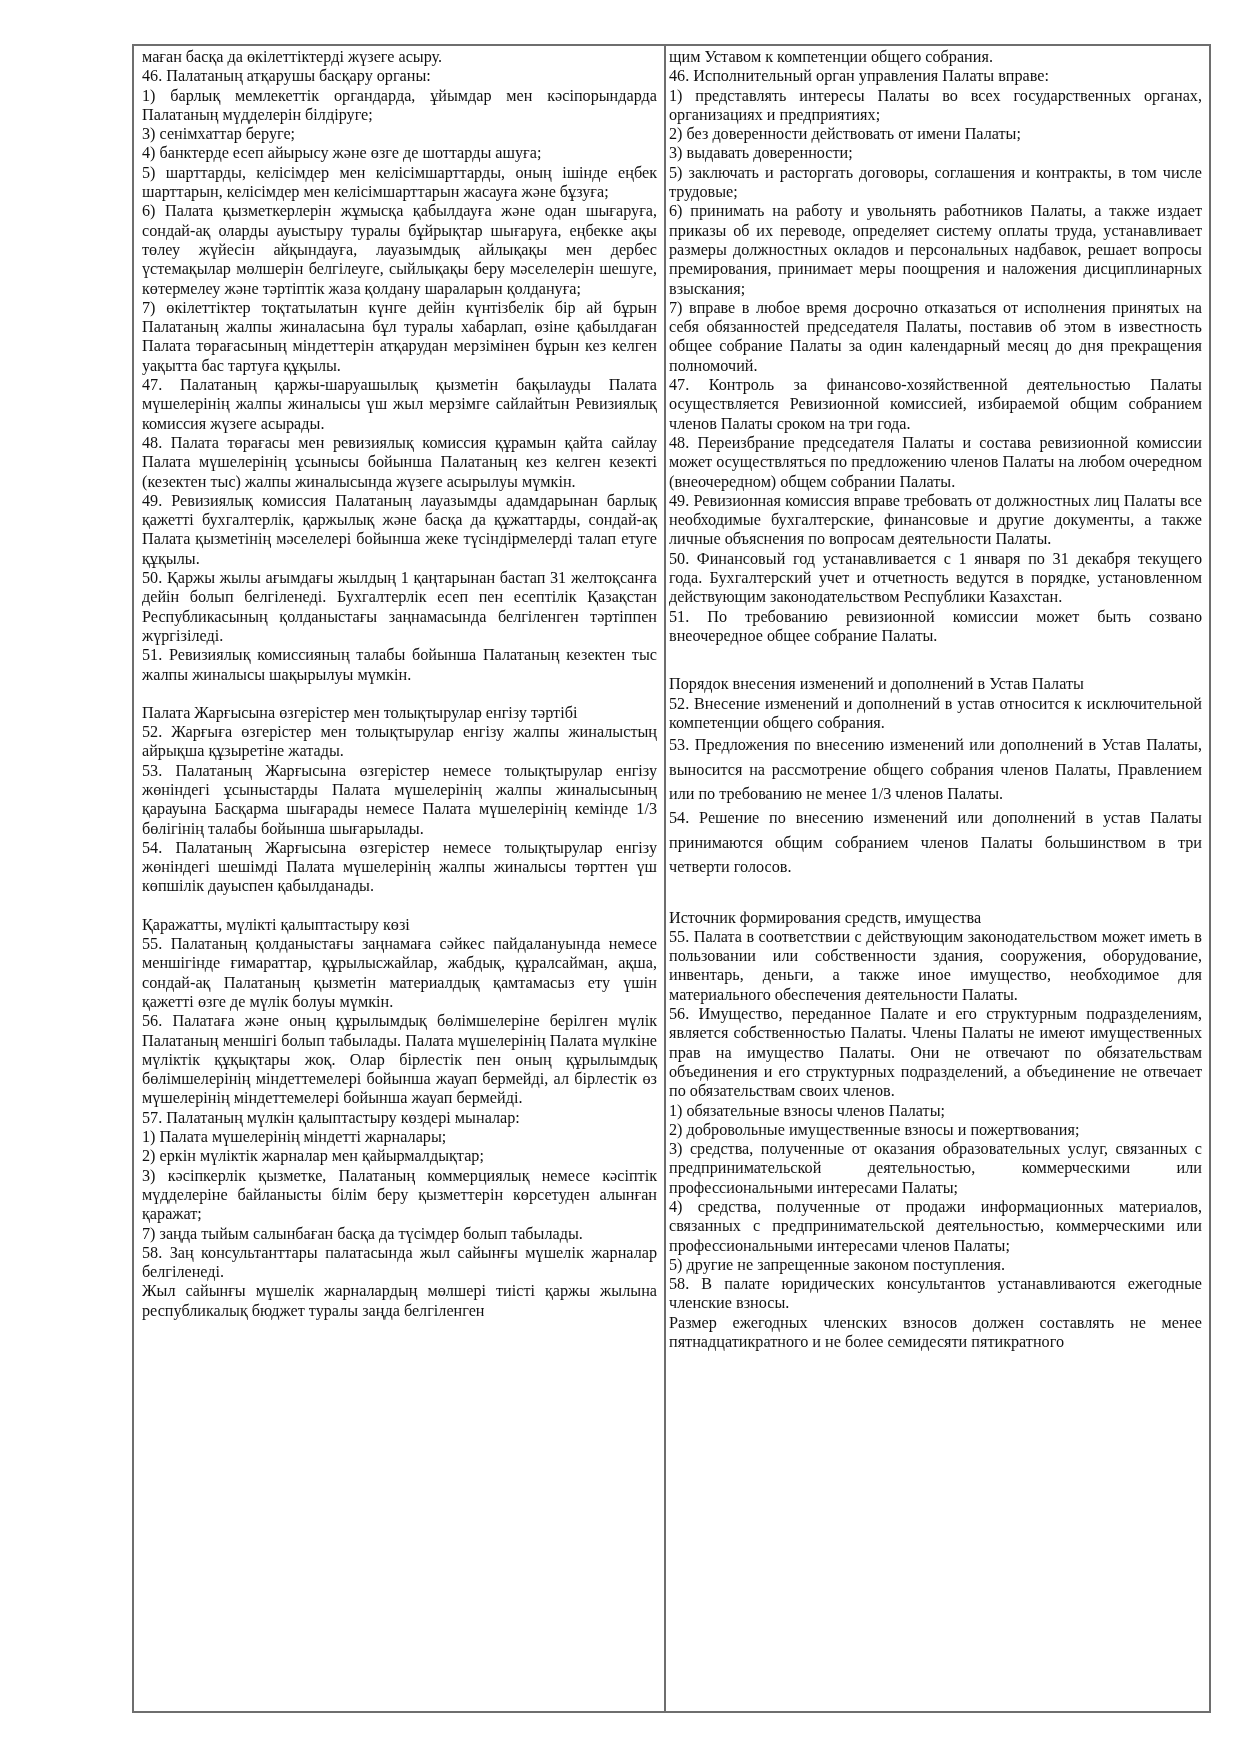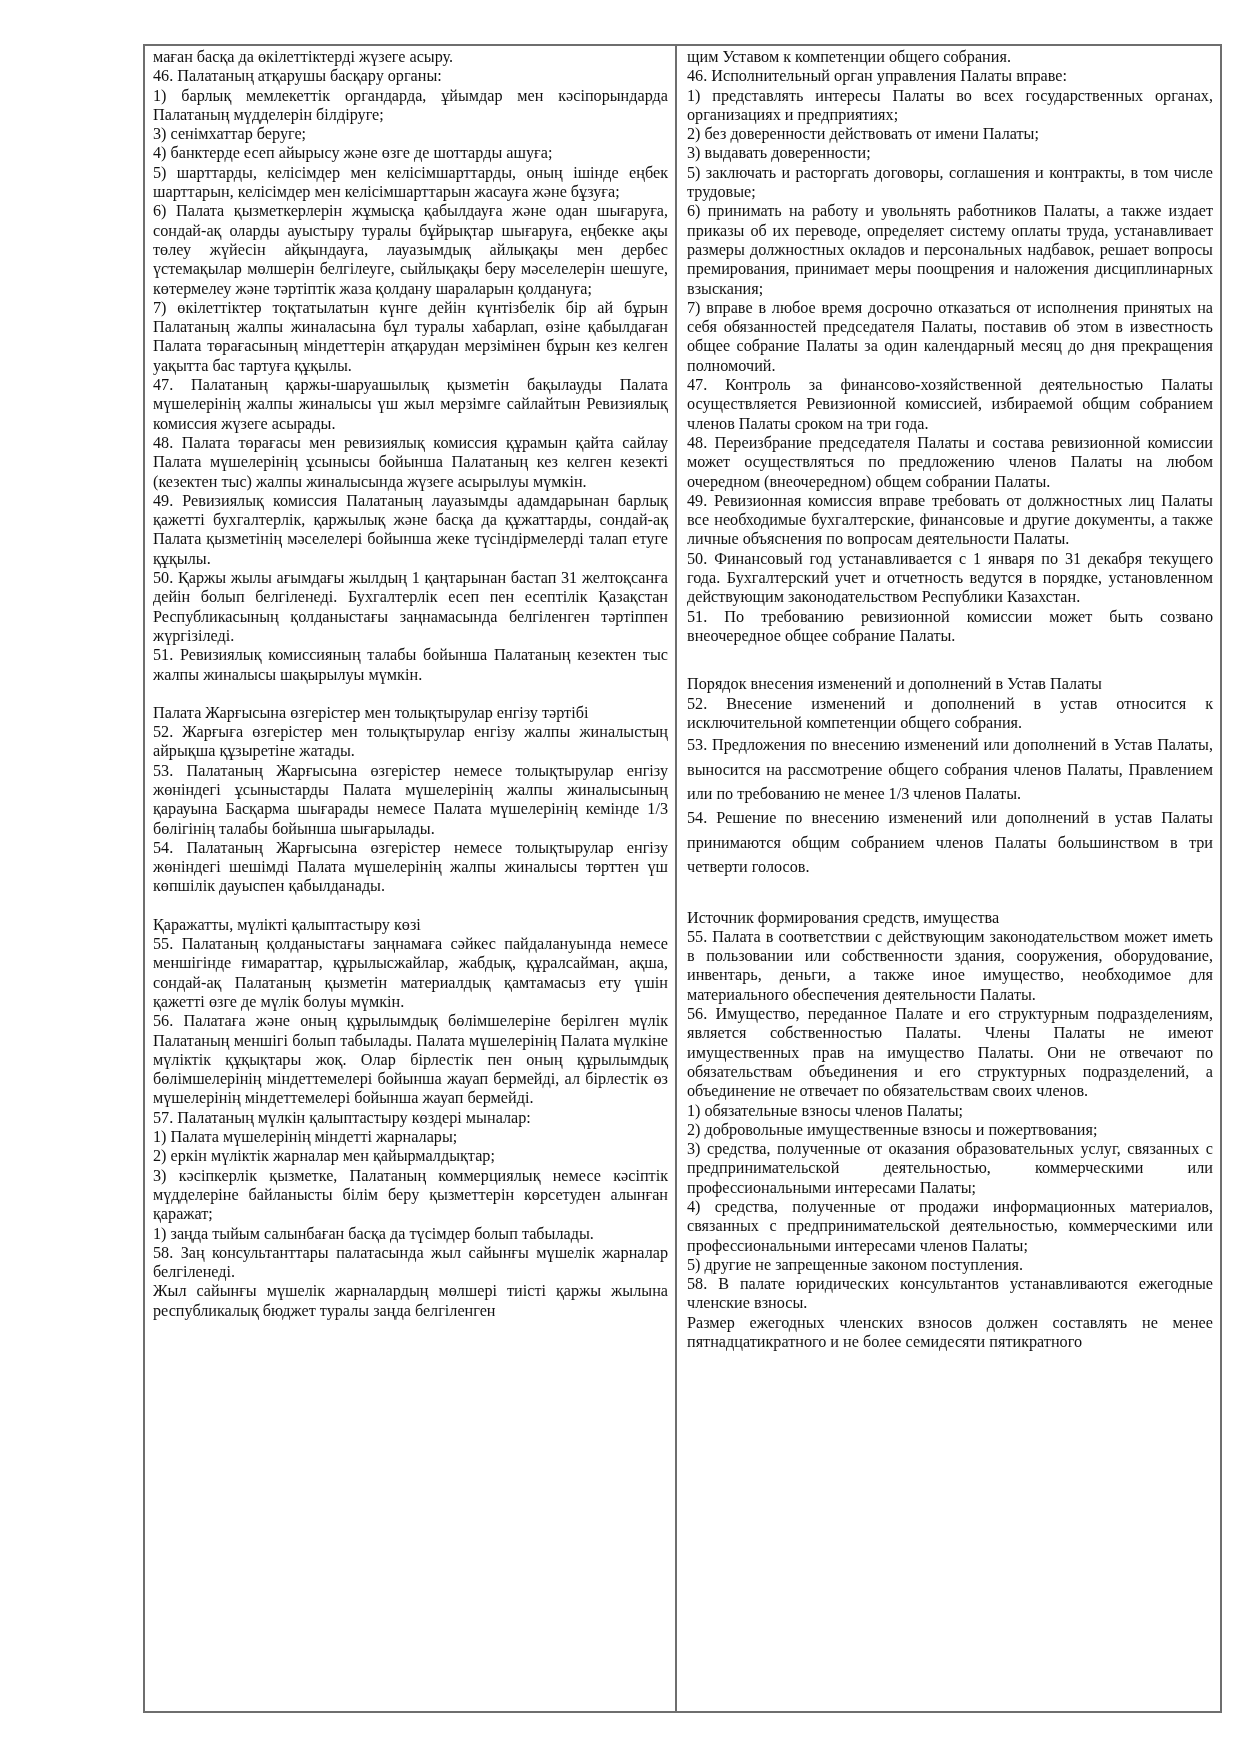--- a/index.html
+++ b/index.html
@@ -1,25 +1,25 @@
 <!DOCTYPE html>
 <html><head>
 <meta charset="utf-8">
 <style>
   html, body { margin: 0; padding: 0; background: #ffffff; }
   body { width: 1240px; height: 1754px; position: relative; overflow: hidden;
          font-family: "Liberation Serif", "DejaVu Serif", serif; color: #111111; }
   .page-table {
-    position: absolute; left: 143px; top: 44px; width: 1079px; height: 1669px;
+    position: absolute; left: 132px; top: 44px; width: 1079px; height: 1669px;
     border: 2px solid #6e6e6e; box-sizing: border-box;
     display: flex; overflow: hidden;
   }
   .col { box-sizing: border-box; padding: 2px 7px 0 8px; overflow: hidden; }
   .col-left { width: 532px; border-right: 2px solid #6e6e6e; }
-  .col-right { flex: 1; padding-left: 10px; }
+  .col-right { flex: 1; padding-left: 3px; }
   .para { font-size: 16.2px; line-height: 19.3px; margin: 0; text-align: justify;
           hyphens: manual; }
   .para.heading { font-weight: normal; }
   .gap { height: 19px; }
   .gap-lg { height: 29px; }
   .spaced { line-height: 24.4px; }
 </style>
 </head>
 <body>
 
@@ -44,21 +44,21 @@
       <p class="para">53. Палатаның Жарғысына өзгерістер немесе толықтырулар енгізу жөніндегі ұсыныстарды Палата мүшелерінің жалпы жиналысының қарауына Басқарма шығарады немесе Палата мүшелерінің кемінде 1/3 бөлігінің талабы бойынша шығарылады.</p>
       <p class="para">54. Палатаның Жарғысына өзгерістер немесе толықтырулар енгізу жөніндегі шешімді Палата мүшелерінің жалпы жиналысы төрттен үш көпшілік дауыспен қабылданады.</p>
       <div class="gap"></div>
       <p class="para heading">Қаражатты, мүлікті қалыптастыру көзі</p>
       <p class="para">55. Палатаның қолданыстағы заңнамаға сәйкес пайдалануында немесе меншігінде ғимараттар, құрылысжайлар, жабдық, құралсайман, ақша, сондай-ақ Палатаның қызметін материалдық қамтамасыз ету үшін қажетті өзге де мүлік болуы мүмкін.</p>
       <p class="para">56. Палатаға және оның құрылымдық бөлімшелеріне берілген мүлік Палатаның меншігі болып табылады. Палата мүшелерінің Палата мүлкіне мүліктік құқықтары жоқ. Олар бірлестік пен оның құрылымдық бөлімшелерінің міндеттемелері бойынша жауап бермейді, ал бірлестік өз мүшелерінің міндеттемелері бойынша жауап бермейді.</p>
       <p class="para">57. Палатаның мүлкін қалыптастыру көздері мыналар:</p>
       <p class="para">1) Палата мүшелерінің міндетті жарналары;</p>
       <p class="para">2) еркін мүліктік жарналар мен қайырмалдықтар;</p>
       <p class="para">3) кәсіпкерлік қызметке, Палатаның коммерциялық немесе кәсіптік мүдделеріне байланысты білім беру қызметтерін көрсетуден алынған қаражат;</p>
-      <p class="para">1) заңда тыйым салынбаған басқа да түсімдер болып табылады.</p>
+      <p class="para">7) заңда тыйым салынбаған басқа да түсімдер болып табылады.</p>
       <p class="para">58. Заң консультанттары палатасында жыл сайынғы мүшелік жарналар белгіленеді.</p>
       <p class="para">Жыл сайынғы мүшелік жарналардың мөлшері тиісті қаржы жылына республикалық бюджет туралы заңда белгіленген</p>
     </div>
   <div class="col col-right" id="col-right">
       <p class="para">щим Уставом к компетенции общего собрания.</p>
       <p class="para">46. Исполнительный орган управления Палаты вправе:</p>
       <p class="para">1) представлять интересы Палаты во всех государственных органах, организациях и предприятиях;</p>
       <p class="para">2) без доверенности действовать от имени Палаты;</p>
       <p class="para">3) выдавать доверенности;</p>
       <p class="para">5) заключать и расторгать договоры, соглашения и контракты, в том числе трудовые;</p>

